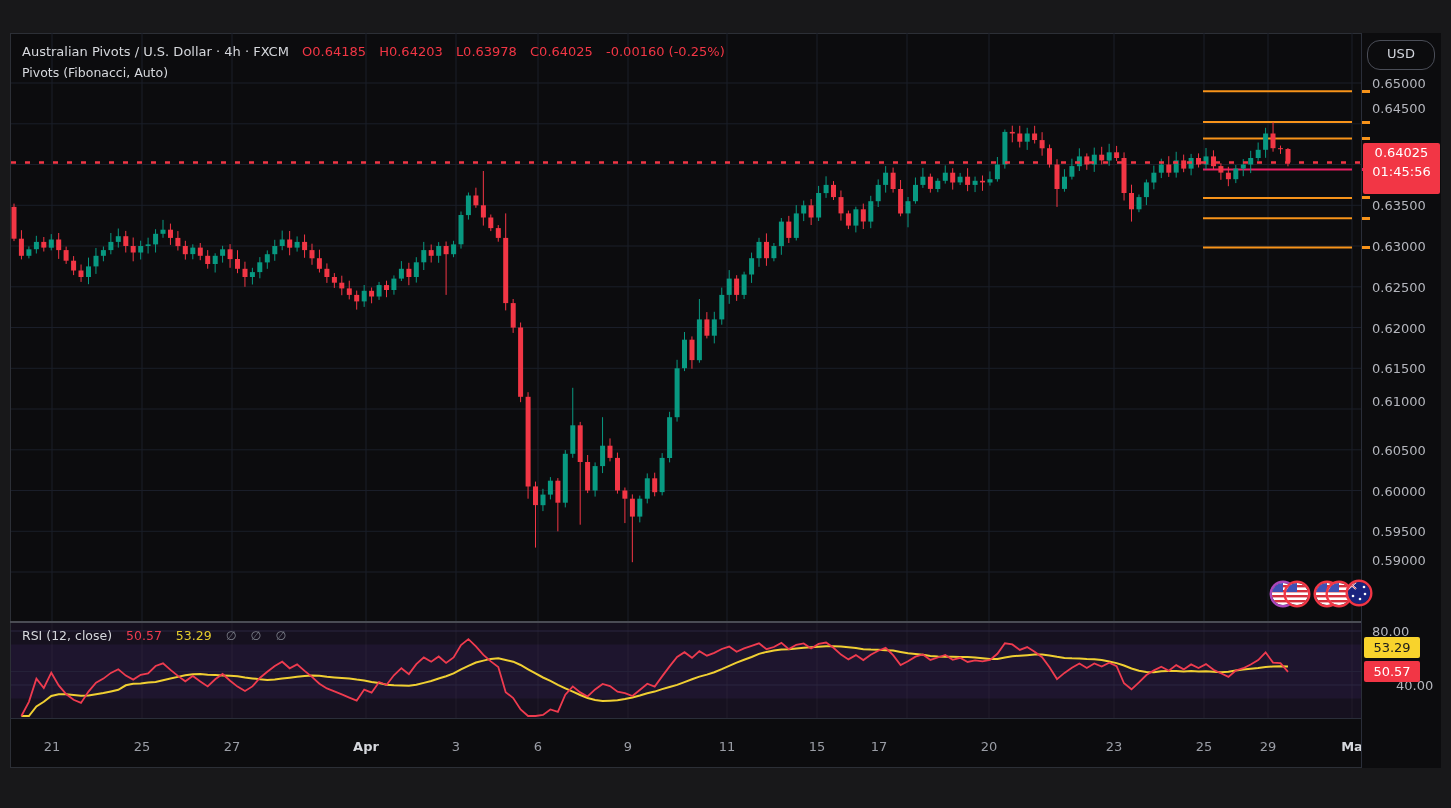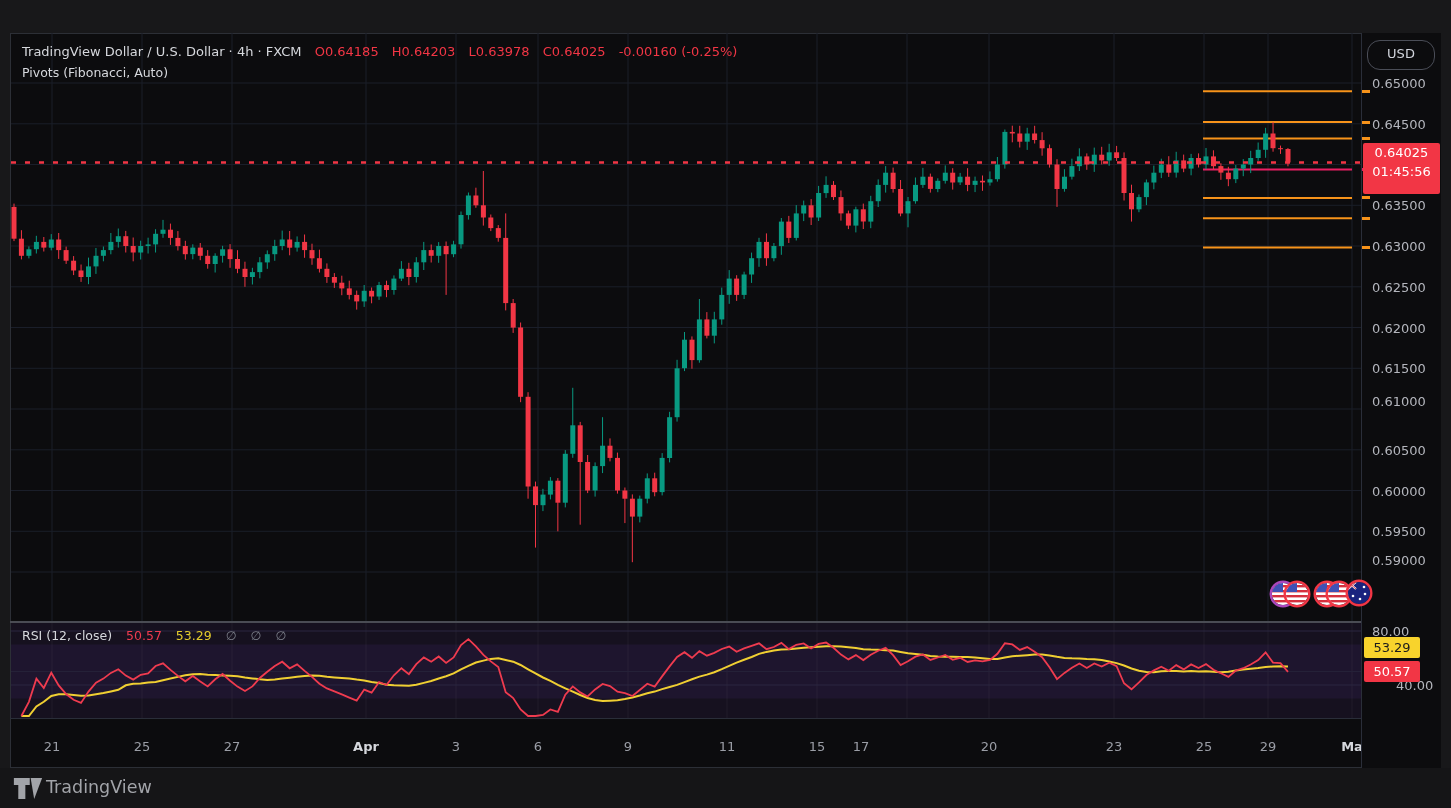--- a/index.html
+++ b/index.html
@@ -451,21 +451,21 @@
       <line x1="0" y1="62.0" x2="1350" y2="62.0" stroke="#2a2640" stroke-width="1"></line>
       <line x1="0" y1="48.5" x2="1350" y2="48.5" stroke="#252138" stroke-width="1"></line>
       <polyline points="10.4,93.0 17.9,93.0 25.4,83.5 32.8,78.8 40.3,73.0 47.7,71.2 55.1,71.2 62.6,71.9 70.0,72.8 77.5,72.4 85.0,71.2 92.4,69.9 99.9,68.4 107.3,66.8 114.8,62.3 122.2,60.7 129.7,60.4 137.1,59.4 144.6,58.9 152.0,57.3 159.5,55.6 166.9,53.9 174.3,52.3 181.8,51.2 189.3,51.1 196.7,51.7 204.2,52.1 211.6,52.5 219.1,52.8 226.5,53.3 234.0,54.5 241.4,55.4 248.8,56.3 256.3,56.9 263.8,56.6 271.2,55.6 278.7,54.7 286.1,53.8 293.6,53.1 301.0,52.4 308.4,52.7 315.9,53.8 323.4,54.5 330.8,55.1 338.3,55.6 345.7,56.6 353.2,57.4 360.6,58.9 368.1,60.0 375.5,61.7 382.9,62.2 390.4,62.5 397.9,62.7 405.3,61.8 412.8,59.9 420.2,58.0 427.7,55.5 435.1,53.3 442.6,50.4 450.0,46.4 457.4,42.8 464.9,39.5 472.4,37.6 479.8,35.9 487.3,35.3 494.7,37.0 502.2,38.7 509.6,42.0 517.1,46.3 524.5,50.4 532.0,54.5 539.4,57.9 546.9,61.8 554.3,65.3 561.8,68.7 569.2,72.0 576.6,75.0 584.1,77.0 591.6,78.1 599.0,77.7 606.5,77.3 613.9,76.1 621.4,74.5 628.8,72.5 636.3,70.2 643.7,68.6 651.1,66.1 658.6,64.0 666.1,61.9 673.5,59.1 681.0,56.3 688.4,53.6 695.9,51.6 703.3,49.2 710.8,46.1 718.2,42.8 725.6,39.7 733.1,36.7 740.6,34.0 748.0,30.9 755.5,28.9 762.9,27.5 770.4,26.6 777.8,26.3 785.3,25.4 792.7,24.8 800.1,24.3 807.6,23.7 815.1,23.2 822.5,23.3 830.0,23.5 837.4,24.3 844.9,25.0 852.3,26.2 859.8,26.6 867.2,26.8 874.6,27.2 882.1,27.6 889.6,29.0 897.0,30.3 904.5,30.9 911.9,31.7 919.4,32.9 926.8,33.6 934.3,33.7 941.7,33.7 949.1,33.9 956.6,34.0 964.1,34.4 971.5,35.2 979.0,36.0 986.4,35.9 993.9,34.4 1001.3,33.2 1008.8,32.7 1016.2,32.2 1023.6,31.6 1031.1,31.6 1038.5,32.4 1046.0,33.8 1053.5,34.9 1060.9,35.3 1068.4,35.5 1075.8,36.0 1083.3,36.2 1090.7,37.1 1098.2,38.5 1105.6,40.1 1113.0,42.5 1120.5,45.5 1128.0,47.7 1135.4,48.9 1142.9,49.2 1150.3,48.3 1157.8,48.1 1165.2,47.9 1172.7,48.4 1180.1,48.1 1187.5,48.5 1195.0,48.3 1202.5,48.8 1209.9,49.3 1217.4,48.8 1224.8,47.5 1232.3,46.5 1239.7,45.7 1247.2,45.0 1254.6,44.0 1262.0,43.4 1269.5,43.2 1277.0,43.4 " fill="none" stroke="#f0cf32" stroke-width="2"></polyline>
       <polyline points="10.4,93.0 17.9,78.8 25.4,55.6 32.8,65.0 40.3,49.7 47.7,62.4 55.1,71.0 62.6,76.8 70.0,79.9 77.5,68.6 85.0,59.7 92.4,55.6 99.9,49.9 107.3,46.2 114.8,52.6 122.2,56.6 129.7,51.8 137.1,50.5 144.6,43.0 152.0,40.3 159.5,46.9 166.9,52.9 174.3,58.3 181.8,52.9 189.3,58.4 196.7,63.4 204.2,56.3 211.6,51.0 219.1,57.7 226.5,63.6 234.0,68.0 241.4,63.4 248.8,55.0 256.3,48.7 263.8,43.0 271.2,38.7 278.7,45.3 286.1,41.4 293.6,47.9 301.0,53.9 308.4,60.7 315.9,65.4 323.4,68.4 330.8,71.4 338.3,74.6 345.7,77.6 353.2,66.6 360.6,69.7 368.1,59.0 375.5,62.0 382.9,52.3 390.4,45.2 397.9,51.1 405.3,41.2 412.8,34.4 420.2,38.8 427.7,33.5 435.1,39.9 442.6,34.4 450.0,22.0 457.4,16.1 464.9,23.4 472.4,31.8 479.8,38.4 487.3,44.1 494.7,69.2 502.2,75.0 509.6,86.5 517.1,93.0 524.5,93.0 532.0,91.9 539.4,86.5 546.9,88.8 554.3,71.7 561.8,63.4 569.2,69.4 576.6,73.5 584.1,66.4 591.6,60.9 599.0,63.1 606.5,68.7 613.9,70.1 621.4,73.0 628.8,67.0 636.3,60.7 643.7,63.6 651.1,53.4 658.6,43.4 666.1,33.9 673.5,29.2 681.0,34.8 688.4,28.2 695.9,32.7 703.3,29.9 710.8,26.0 718.2,23.6 725.6,28.8 733.1,25.4 740.6,22.8 748.0,20.3 755.5,26.2 762.9,24.0 770.4,19.9 777.8,26.1 785.3,21.8 792.7,20.4 800.1,25.4 807.6,20.9 815.1,19.5 822.5,24.8 830.0,31.6 837.4,36.4 844.9,32.1 852.3,37.1 859.8,31.7 867.2,27.7 874.6,24.9 882.1,32.2 889.6,42.0 897.0,38.3 904.5,33.7 911.9,31.5 919.4,36.9 926.8,34.5 934.3,32.0 941.7,36.8 949.1,34.8 956.6,39.0 964.1,37.4 971.5,38.4 979.0,36.9 986.4,30.8 993.9,20.3 1001.3,21.4 1008.8,26.9 1016.2,24.1 1023.6,28.7 1031.1,34.2 1038.5,44.2 1046.0,56.1 1053.5,49.9 1060.9,44.8 1068.4,40.5 1075.8,44.9 1083.3,40.4 1090.7,43.6 1098.2,39.7 1105.6,43.2 1113.0,60.3 1120.5,66.3 1128.0,59.4 1135.4,52.0 1142.9,47.4 1150.3,43.7 1157.8,47.8 1165.2,42.1 1172.7,46.4 1180.1,41.4 1187.5,45.1 1195.0,41.1 1202.5,46.7 1209.9,50.3 1217.4,53.9 1224.8,47.5 1232.3,45.2 1239.7,41.5 1247.2,37.0 1254.6,29.3 1262.0,39.6 1269.5,40.2 1277.0,48.9 " fill="none" stroke="#ef3b4f" stroke-width="1.8"></polyline>
     </svg>
 
   <div class="abs sep1"></div>
   <div class="abs sep2"></div>
 
   <div class="abs legend1">
-    <span>TradingView Dollar / U.S. Dollar · 4h · FXCM</span>
+    <span>Australian Pivots / U.S. Dollar · 4h · FXCM</span>
     <span class="ohlc">O0.64185</span>
     <span class="ohlc">H0.64203</span>
     <span class="ohlc">L0.63978</span>
     <span class="ohlc">C0.64025</span>
     <span class="ohlc">-0.00160 (-0.25%)</span>
   </div>
   <div class="abs legend2">Pivots (Fibonacci, Auto)</div>
 
   <div class="abs rsiLegend">
     <span>RSI (12, close)</span>
@@ -476,21 +476,21 @@
     <span class="empty">∅</span>
   </div>
 
   <div class="abs axis" id="axiscol">
     <div class="usd">USD</div>
     <div class="pbadge" id="pbadge" style="top: 110px;">
       <div>0.64025</div>
       <div>01:45:56</div>
     </div>
   <div class="plabel" style="top: 41px;">0.65000</div>
-      <div class="plabel" style="top: 82px;">0.64500</div>
+      <div class="plabel" style="top: 66px;">0.64500</div>
       <div class="plabel" style="top: 163px;">0.63500</div>
       <div class="plabel" style="top: 204px;">0.63000</div>
       <div class="plabel" style="top: 245px;">0.62500</div>
       <div class="plabel" style="top: 286px;">0.62000</div>
       <div class="plabel" style="top: 326px;">0.61500</div>
       <div class="plabel" style="top: 359px;">0.61000</div>
       <div class="plabel" style="top: 408px;">0.60500</div>
       <div class="plabel" style="top: 449px;">0.60000</div>
       <div class="plabel" style="top: 489px;">0.59500</div>
       <div class="plabel" style="top: 518px;">0.59000</div>
@@ -510,21 +510,21 @@
   <div id="timelabels">
       <div class="tlabel" style="left: 52px;">21</div>
       <div class="tlabel" style="left: 142px;">25</div>
       <div class="tlabel" style="left: 232px;">27</div>
       <div class="tlabel bold" style="left: 366px;">Apr</div>
       <div class="tlabel" style="left: 456px;">3</div>
       <div class="tlabel" style="left: 538px;">6</div>
       <div class="tlabel" style="left: 628px;">9</div>
       <div class="tlabel" style="left: 727px;">11</div>
       <div class="tlabel" style="left: 817px;">15</div>
-      <div class="tlabel" style="left: 861px;">17</div>
+      <div class="tlabel" style="left: 879px;">17</div>
       <div class="tlabel" style="left: 989px;">20</div>
       <div class="tlabel" style="left: 1114px;">23</div>
       <div class="tlabel" style="left: 1204px;">25</div>
       <div class="tlabel" style="left: 1268px;">29</div>
       <div class="tlabel bold" style="left: 1352px;">Ma</div>
     </div>
 
   <div id="flags">
       <div class="flag" style="left: 1268px; top: 579px;">
         <svg width="30" height="30" viewBox="0 0 30 30">
@@ -620,21 +620,14 @@
       <circle cx="20" cy="9" r="1.3" fill="#fff"></circle>
             <circle cx="21" cy="16" r="1.3" fill="#fff"></circle>
       <circle cx="16" cy="21" r="1.3" fill="#fff"></circle>
             <circle cx="9" cy="18" r="1.3" fill="#fff"></circle>
           </g>
           <circle cx="15" cy="15" r="12.3" fill="none" stroke="#f23645" stroke-width="2.4"></circle>
         </svg>
       </div>
     </div>
 
-  <div class="abs footer">
-    <svg class="abs" style="left:13px;top:8px;" width="30" height="25" viewBox="0 0 34 26">
-      <path d="M1 1h18v8h-5v16H6V9H1z" fill="#a2a4a9"></path>
-      <polygon points="20,1 33,1 24,25" fill="#a2a4a9"></polygon>
-    </svg>
-    <span class="brand">TradingView</span>
-  </div>
 
 </div>
 
 </body></html>

